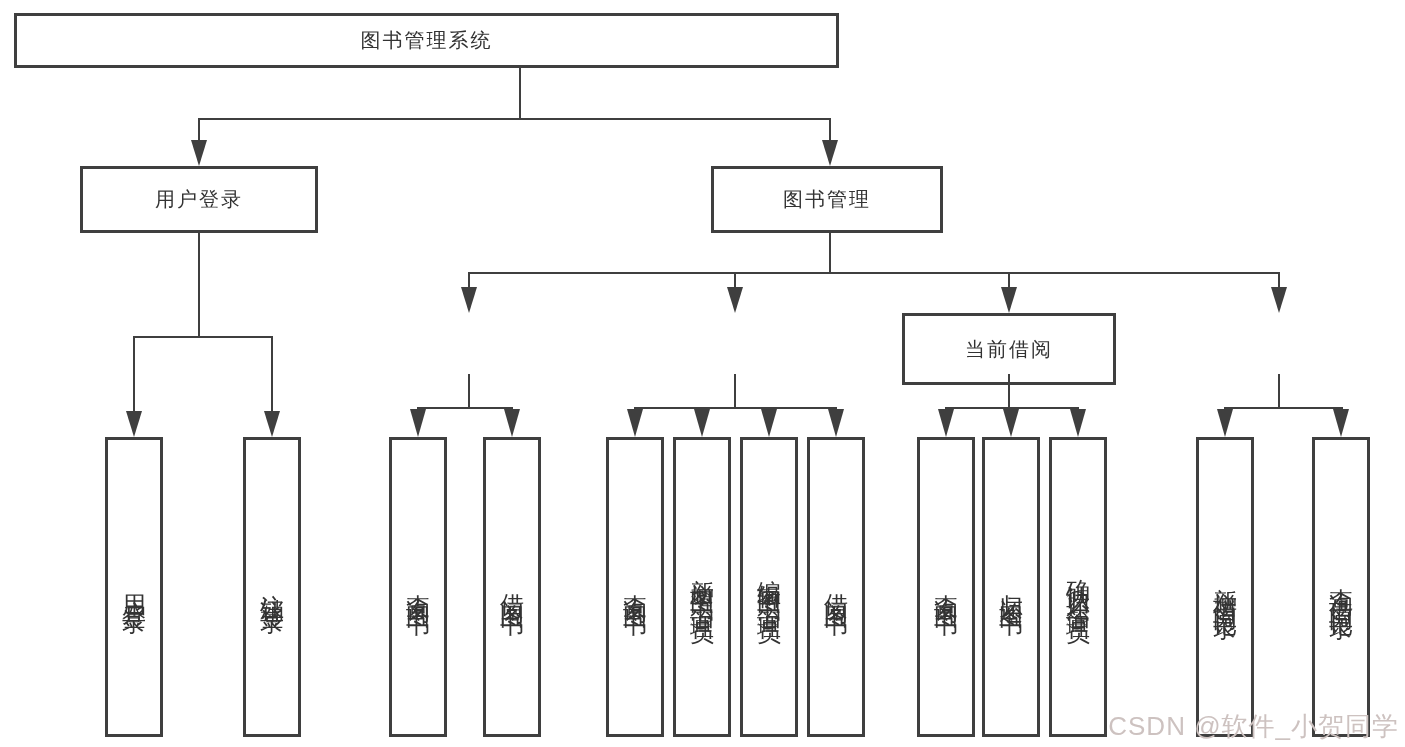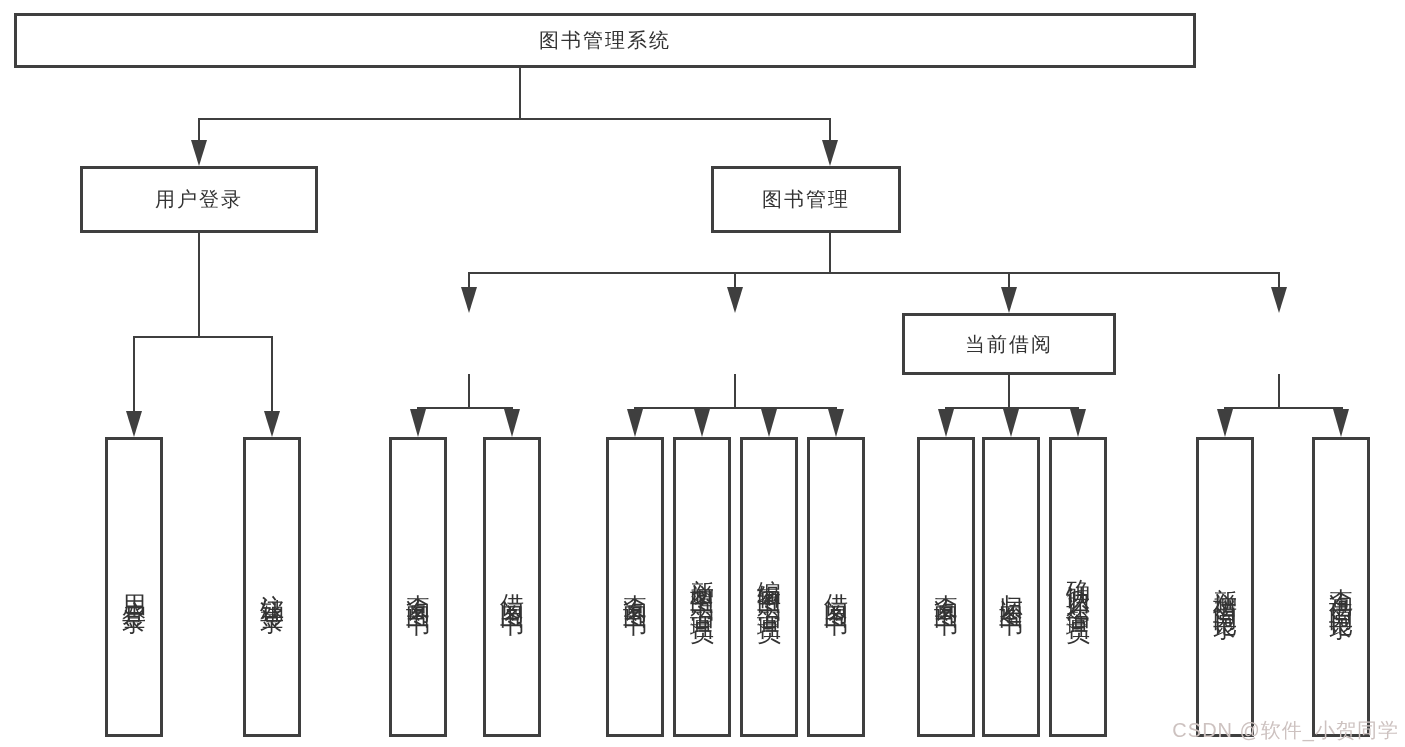--- a/index.html
+++ b/index.html
@@ -41,44 +41,44 @@
   .arr{
     position:absolute;width:0;height:0;
     border-left:8px solid transparent;
     border-right:8px solid transparent;
     border-top:26px solid var(--line);
   }
   .arr.long{border-top-width:28px;}
   #watermark{
     position:absolute;
     right:6px;bottom:3px;
-    font-size:20px;
+    font-size:26px;
     letter-spacing:1px;
     color:var(--watermark);
     white-space:nowrap;
     z-index:5;
   }
 </style>
 </head>
 <body>
 
 <div id="canvas">
 
-  <div class="box hbox" style="left:14px;top:13px;width:1182px;height:55px;">
+  <div class="box hbox" style="left:14px;top:13px;width:825px;height:55px;">
     <span class="label">图书管理系统</span>
   </div>
 
   <div class="box hbox" style="left:80px;top:166px;width:238px;height:67px;">
     <span class="label">用户登录</span>
   </div>
-  <div class="box hbox" style="left:711px;top:166px;width:190px;height:67px;">
+  <div class="box hbox" style="left:711px;top:166px;width:232px;height:67px;">
     <span class="label">图书管理</span>
   </div>
 
-  <div class="box hbox" style="left:902px;top:313px;width:214px;height:62px;">
+  <div class="box hbox" style="left:902px;top:313px;width:214px;height:72px;">
     <span class="label">当前借阅</span>
   </div>
 
   <div class="box vbox" style="left:105px;top:437px;width:58px;height:300px;">
     <span class="label">用户登录</span>
   </div>
   <div class="box vbox" style="left:243px;top:437px;width:58px;height:300px;">
     <span class="label">注销登录</span>
   </div>
   <div class="box vbox" style="left:389px;top:437px;width:58px;height:300px;">

